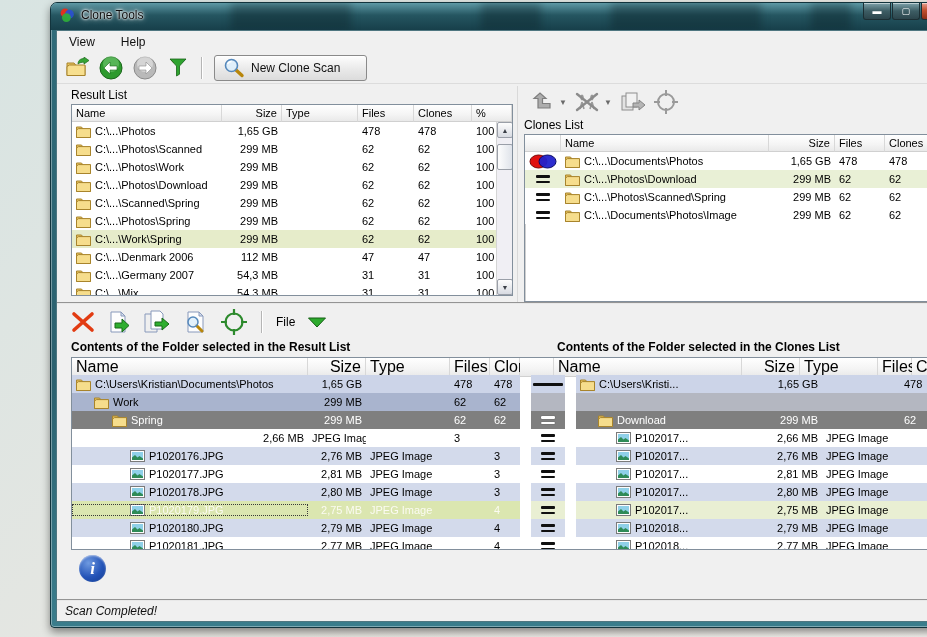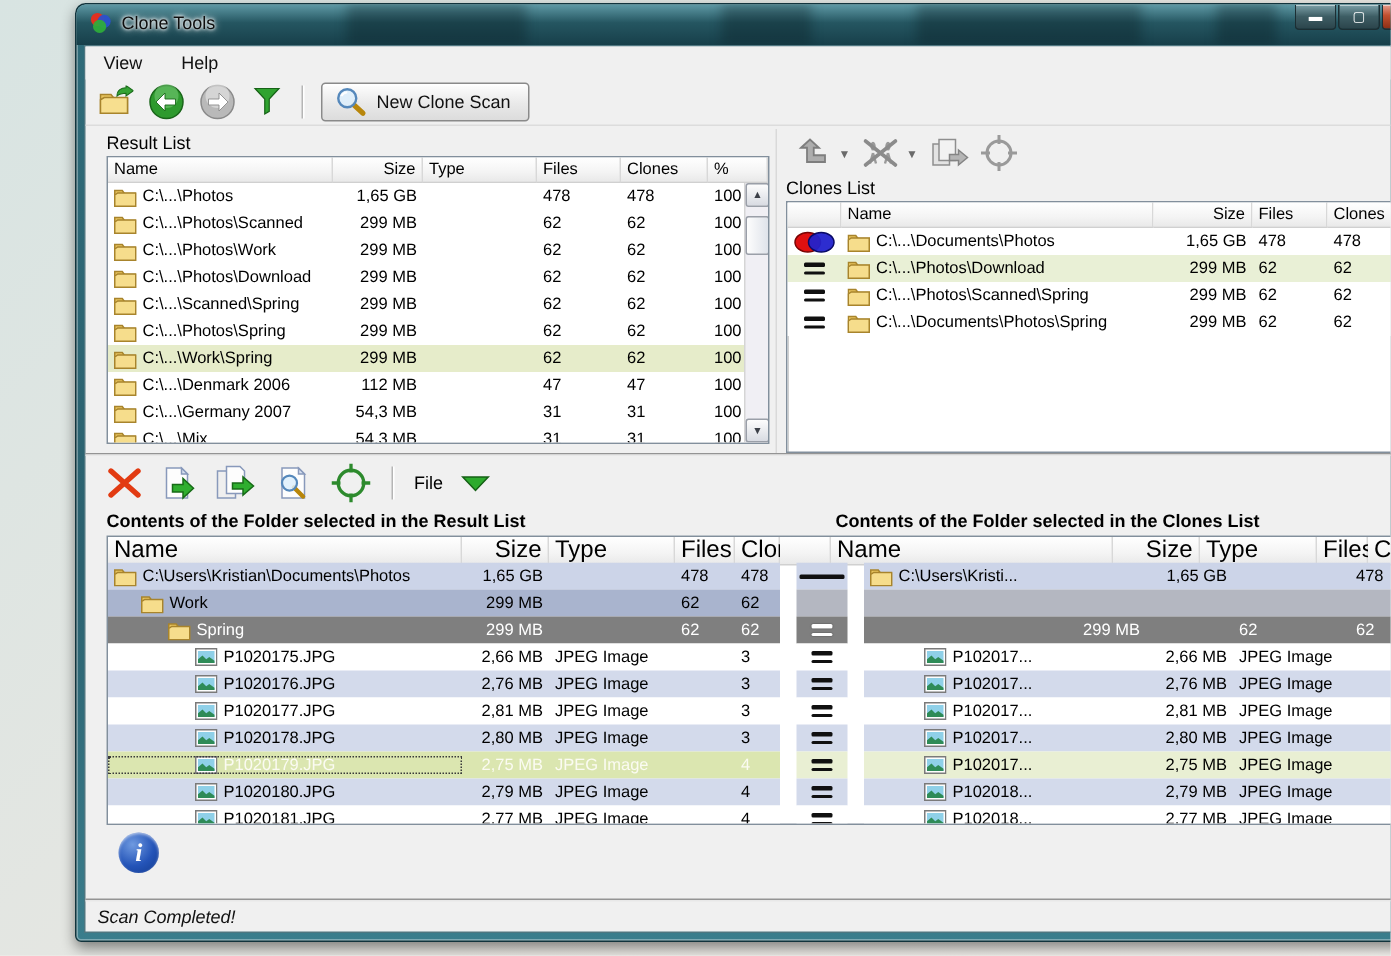--- a/index.html
+++ b/index.html
@@ -33,21 +33,21 @@
   .client { position:absolute; left:5px; right:5px; top:27px; bottom:5px;
             background:#f0f0f0; border:1px solid #4e7680; display:flex; flex-direction:column; }
 
   
   .menubar { height:22px; display:flex; align-items:center; padding-left:8px; gap:18px;
              font-size:12px; color:#111; background:#f0f0f0; }
   .menu-item { padding:2px 4px; cursor:default; }
   .toolbar { height:31px; display:flex; align-items:center; padding-left:8px; gap:10px;
              border-bottom:1px solid #dcdcdc; }
   .tsep { width:1px; height:22px; background:#b5b5b5; box-shadow:1px 0 0 #fff; margin:0 2px; }
-  .btn-newscan { display:flex; align-items:center; gap:6px; height:26px; padding:0 12px 0 8px;
+  .btn-newscan { display:flex; align-items:center; gap:6px; height:26px; padding:0 26px 0 8px;
                  border:1px solid #8a8a8a; border-radius:3px; font-size:12px; color:#111;
                  background:linear-gradient(180deg,#fefefe,#e9e9e9 55%,#dcdcdc);
                  box-shadow:inset 0 1px 0 #fff; cursor:default; }
 
   
   .main { display:flex; height:218px; padding:2px 0 0 0; }
   .left-pane { width:474px; padding:2px 4px 0 14px; }
   .splitter { width:6px; background:#f0f0f0; border-left:1px solid #d9d9d9; }
   .right-pane { flex:1; padding:0 8px 0 6px; display:flex; flex-direction:column; }
   .pane-title { font-size:12px; font-weight:normal; color:#000; height:16px; }
@@ -515,21 +515,21 @@
                       </span>
                     </span>
                   </div>
                   <div class="ncell">
                     <span class="ic">
                       <svg width="15" height="13" viewBox="0 0 15 13">
                         <path d="M0.5 2 h5 l1.5 2 h7.5 v8.5 h-14z" fill="#e8c45e" stroke="#a8842c"></path>
                         <path d="M0.5 5 l2-1.4 h12 v8.9 h-14z" fill="#f6dd8c" stroke="#a8842c"></path>
                       </svg>
                     </span>
-                    <span>C:\...\Documents\Photos\Spring</span>
+                    <span>C:\...\Documents\Photos\Image</span>
                   </div>
                   <div class="cell r">299 MB</div>
                   <div class="cell">62</div>
                   <div class="cell">62</div>
                 </div>
               </div>
           </div>
         </div>
       </div>
 
@@ -682,38 +682,37 @@
               </div>
               <div class="bconn bg-d2">
                 <span class="ic">
                   <span class="eq light">
                     <b></b>
                     <b></b>
                   </span>
                 </span>
               </div>
               <div class="bright br-grid bg-d2">
+                <div class="ncell" style="padding-left: 22px;">
+                  <span class="ic">
+                    <svg width="15" height="13" viewBox="0 0 15 13">
+                      <path d="M0.5 2 h5 l1.5 2 h7.5 v8.5 h-14z" fill="#e8c45e" stroke="#a8842c"></path>
+                      <path d="M0.5 5 l2-1.4 h12 v8.9 h-14z" fill="#f6dd8c" stroke="#a8842c"></path>
+                    </svg>
+                  </span>
+                  <span>Download</span>
+                </div>
                 <div class="cell r">299 MB</div>
                 <div class="cell"></div>
                 <div class="cell">62</div>
                 <div class="cell">62</div>
               </div>
             </div>
             <div class="brow">
               <div class="bleft bl-grid bg-white">
-                <div class="ncell" style="padding-left: 58px;">
-                  <span class="ic">
-                    <svg width="15" height="12" viewBox="0 0 15 12">
-                      <rect x="0.5" y="0.5" width="14" height="11" fill="#fdfdfd" stroke="#7a7a7a"></rect>
-                      <rect x="2" y="2" width="11" height="8" fill="#8fd0e8"></rect>
-                      <path d="M2 10 v-2.5 l3-2.5 2.5 2.5 2-1.5 3.5 2.5 v1.5z" fill="#2e8b57"></path>
-                    </svg>
-                  </span>
-                  <span>P1020175.JPG</span>
-                </div>
                 <div class="cell r">2,66 MB</div>
                 <div class="cell">JPEG Image</div>
                 <div class="cell"></div>
                 <div class="cell">3</div>
               </div>
               <div class="bconn bg-white">
                 <span class="ic">
                   <span class="eq">
                     <b></b>
                     <b></b>

